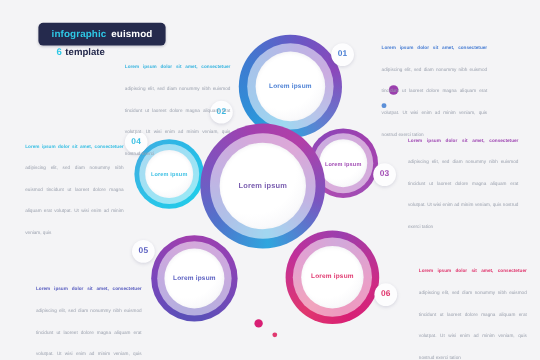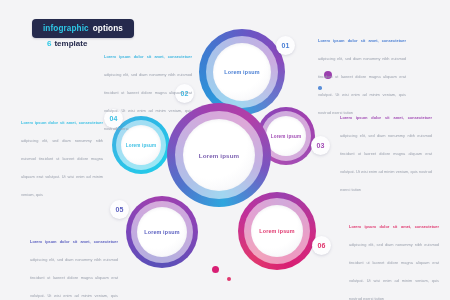--- a/index.html
+++ b/index.html
@@ -64,21 +64,21 @@
 
 <div id="stage">
 
   <div class="dot" style="left:324px;top:71px;width:8px;height:8px;background:#9b3fae;"></div>
   <div class="dot" style="left:212px;top:266px;width:7px;height:7px;background:#d81f74;"></div>
   <div class="dot" style="left:227px;top:277px;width:4px;height:4px;background:#e0386f;"></div>
   <div class="dot" style="left:318px;top:86px;width:3.5px;height:3.5px;background:#5b8fd8;"></div>
 
   <div id="title-badge">
     <span class="t1">infographic</span>
-    <span class="t2">options</span>
+    <span class="t2">euismod</span>
   </div>
   <div id="subtitle">
     <span class="num">6</span>
     <span class="lbl">template</span>
   </div>
 
   <div class="ring" style="left:126px;top:196px;width:72px;height:72px;
               background:conic-gradient(from 200deg, #5b4fb8 0deg, #7a46bb 70deg, #a03fae 150deg, #8c43b6 230deg, #5b4fb8 330deg, #5b4fb8 360deg);">
     <div class="halo" style="left:5px;top:5px;width:62px;height:62px;"></div>
     <div class="inner" style="left:11px;top:11px;width:50px;height:50px;">

